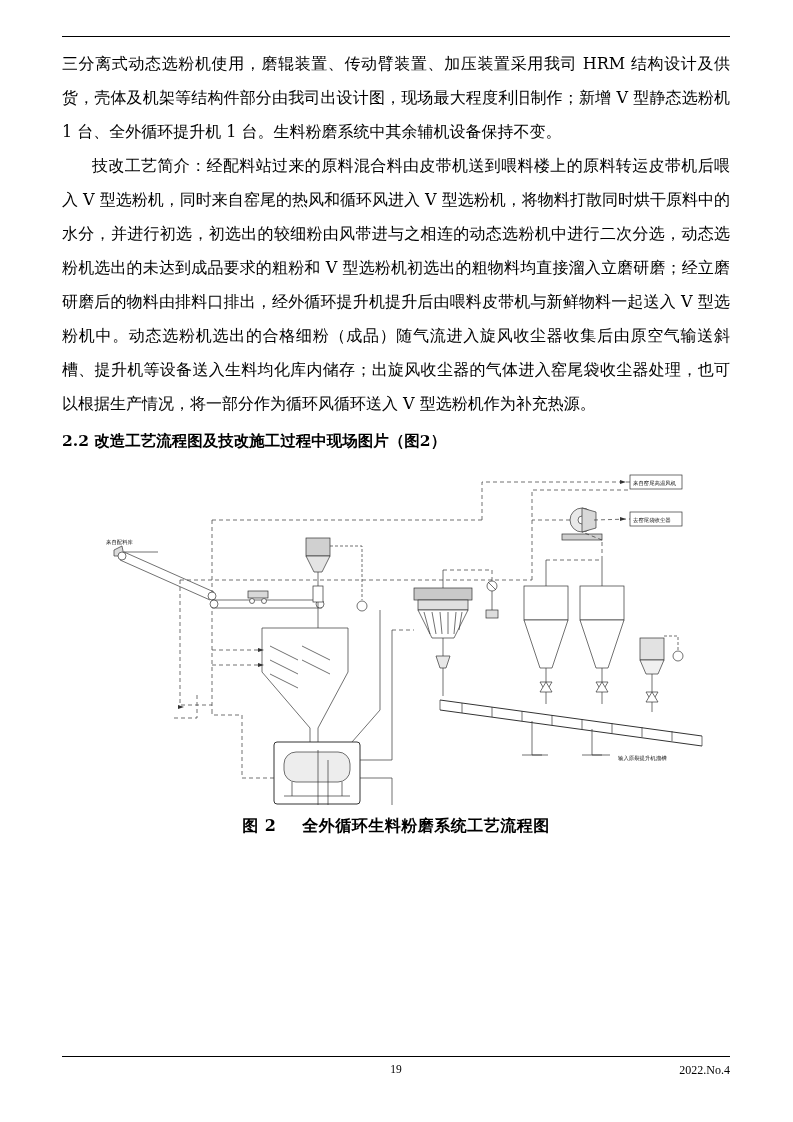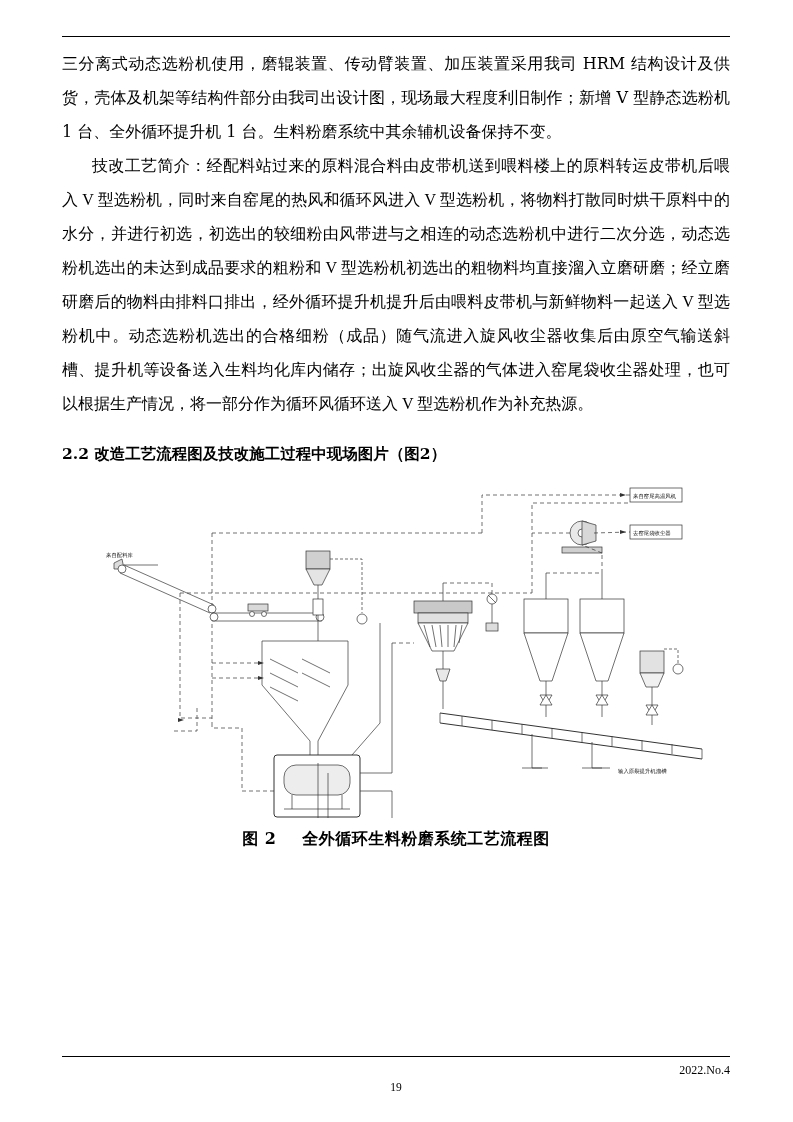--- a/index.html
+++ b/index.html
@@ -49,28 +49,27 @@
     text-align: justify;
     text-justify: inter-ideograph;
     color: #000;
     margin-top: 10px;
   }
   .body-text p {
     margin: 0;
   }
   .indent {
     text-indent: 30px;
-    font-family: Liberation Serif, serif;
   }
   
   .section-heading {
     font-family: "DejaVu Serif", serif;
     font-weight: bold;
     font-size: 15.5px;
-    margin-top: 23px;
+    margin-top: 10px;
     margin-bottom: 4px;
   }
   
   .figure {
     margin-top: 8px;
     width: 668px;
     height: 350px;
     position: relative;
   }
   .figure svg {
@@ -102,21 +101,21 @@
     position: relative;
     height: 22px;
     margin-top: 4px;
     font-family: "Liberation Serif", serif;
     font-size: 11.5px;
   }
   .footer-page {
     position: absolute;
     left: 50%;
     transform: translateX(-50%);
-    top: 20px;
+    top: 2px;
   }
   .footer-issue {
     position: absolute;
     right: 0;
     top: 2px;
     font-size: 12px;
   }
 </style>
 </head>
 <body>

